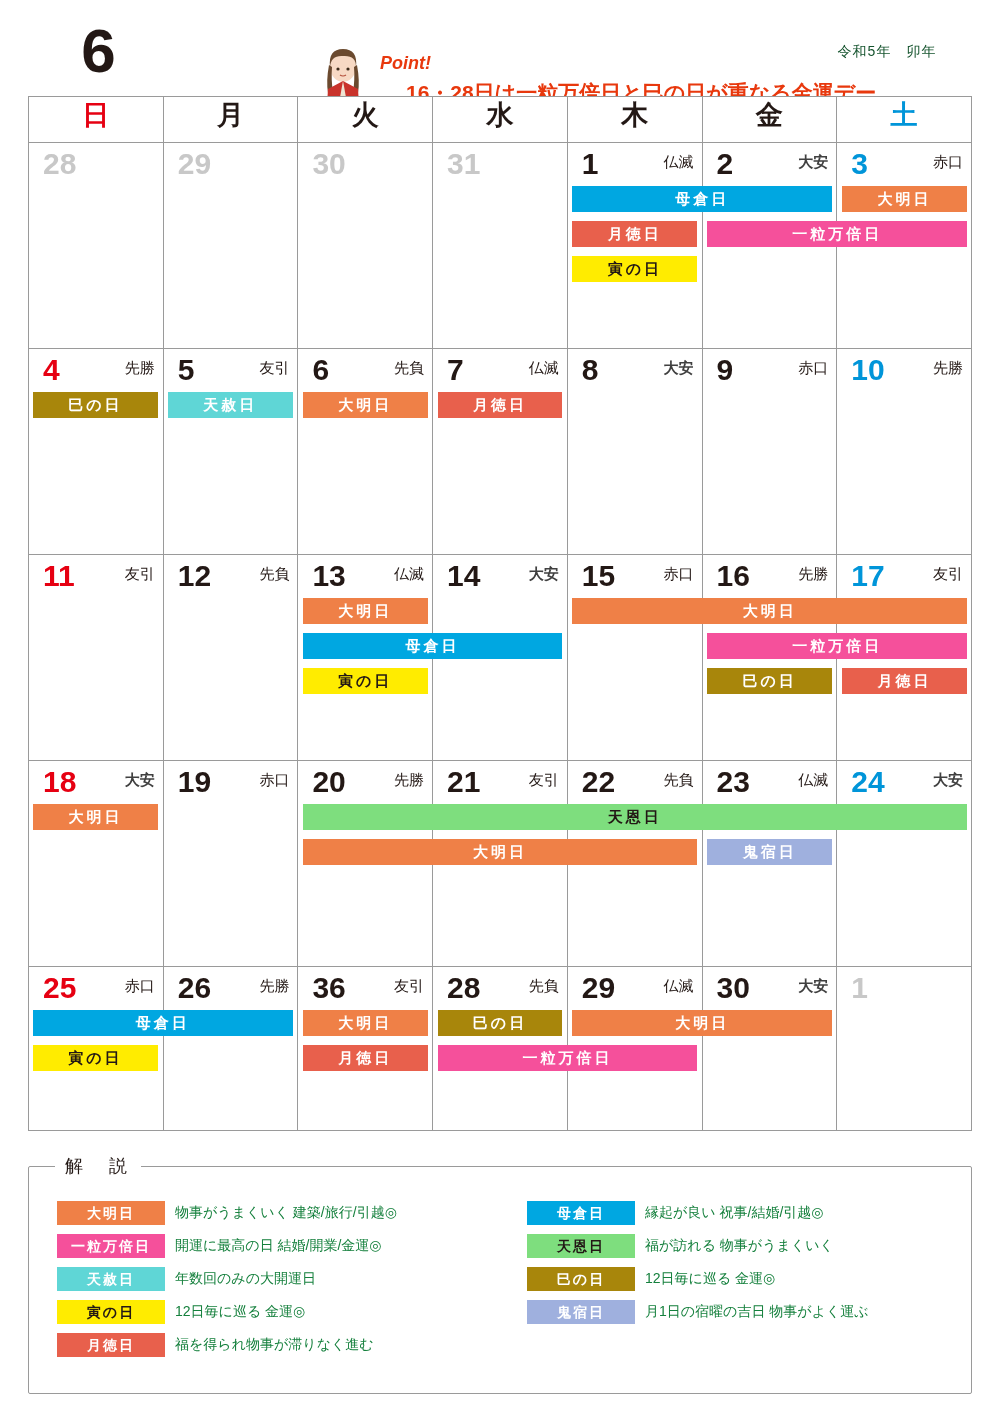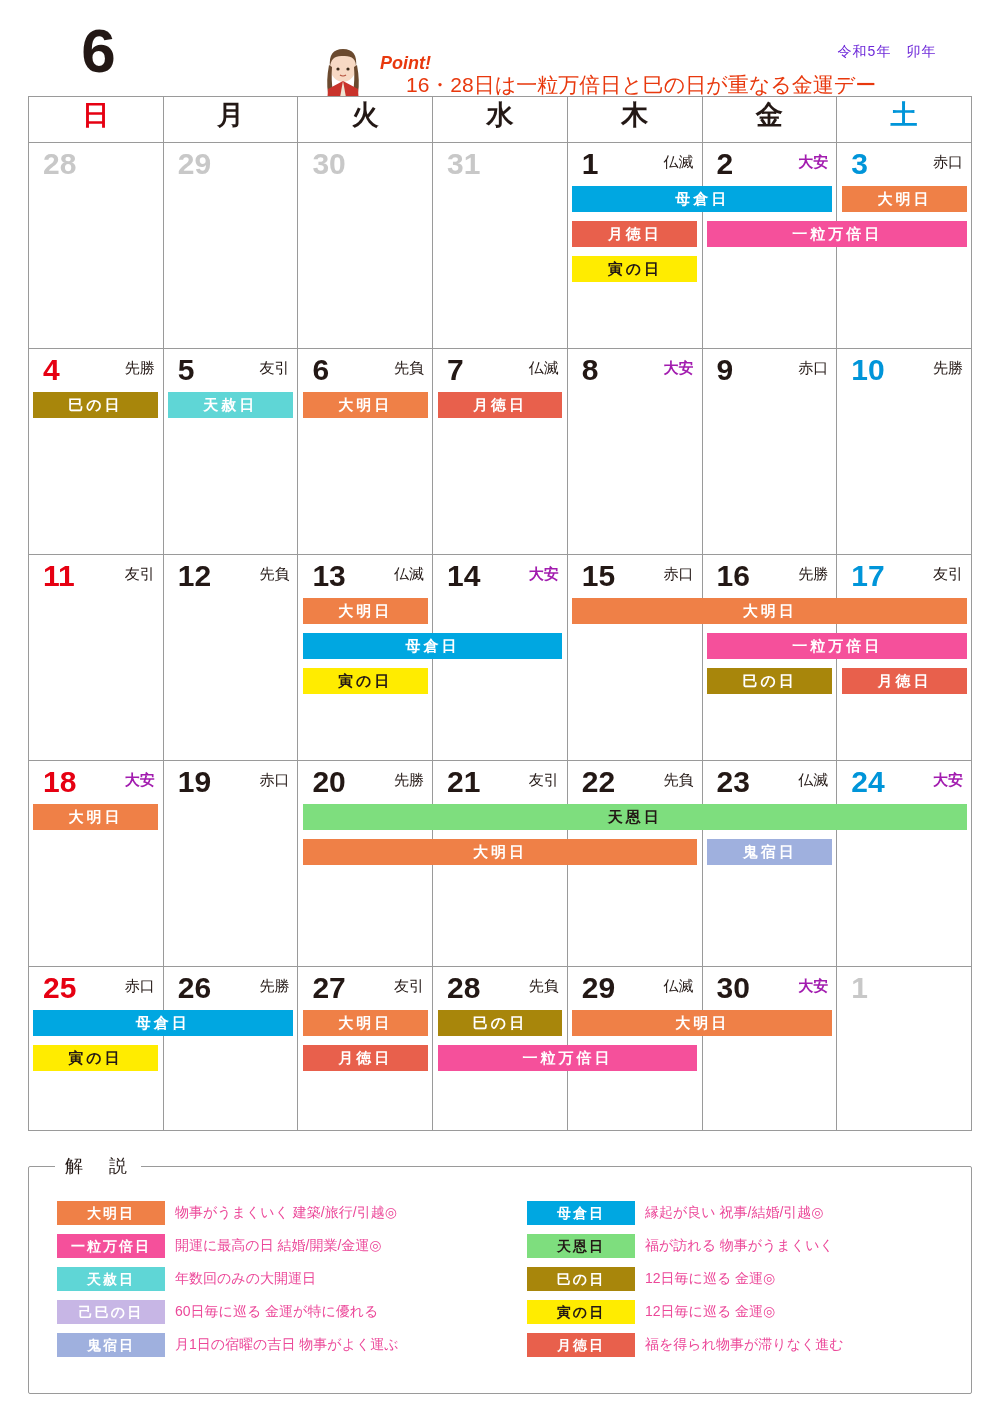--- a/index.html
+++ b/index.html
@@ -52,41 +52,41 @@
     left: 212px;
     top: 2px;
     font-size: 18px;
     font-weight: bold;
     color: #e8380d;
     font-style: italic;
   }
   .point-text {
     position: absolute;
     left: 238px;
-    top: 20px;
+    top: 28px;
     font-size: 21px;
-    font-weight: normal;
+    font-weight: bold;
     color: #e8380d;
     letter-spacing: 0px;
     white-space: nowrap;
   }
   .year-block {
     width: 170px;
     text-align: center;
     line-height: 1.1;
   }
   .year-num {
     font-size: 40px;
     font-weight: bold;
     color: #231815;
     letter-spacing: -1px;
   }
   .year-sub {
     font-size: 14px;
-    color: #6d28d9;
+    color: #14532d;
     margin-top: 2px;
     letter-spacing: 1px;
   }
 
   
   .cal {
     position: absolute;
     left: 28px; top: 96px;
     width: 944px;
     border: 1px solid #9a9a9a;
@@ -125,21 +125,21 @@
   }
   .dnum.sun { color: #e60012; }
   .dnum.sat { color: #0095d9; }
   .dnum.gray { color: #c8c8c8; }
   .rokuyo {
     position: absolute;
     right: 8px; top: 10px;
     font-size: 15px;
     color: #231815;
   }
-  .rokuyo.taian { color: #a21caf; font-weight: bold; text-align: right; }
+  .rokuyo.taian { color: #404040; font-weight: bold; text-align: right; }
 
   
   .bars {
     position: absolute;
     left: 28px; top: 142px;
     width: 944px; height: 1020px;
     pointer-events: none;
   }
   .bar {
     position: absolute;
@@ -193,21 +193,21 @@
     text-align: center;
     font-size: 14px;
     font-weight: bold;
     color: #fff;
     letter-spacing: 2px;
     flex: none;
   }
   .lg-badge.dark { color: #231815; }
   .lg-desc {
     font-size: 14px;
-    color: #ec4899;
+    color: #15803d;
   }
 
   
   .wm {
     position: absolute;
     left: 300px; top: 480px;
     font-family: "Liberation Serif", "DejaVu Serif", serif;
     font-style: italic;
     font-size: 150px;
     color: #e9eaf6;
@@ -378,21 +378,21 @@
         <tr>
           <td class="daycell small">
             <div class="dnum sun">25</div>
             <div class="rokuyo">赤口</div>
           </td>
           <td class="daycell small">
             <div class="dnum ">26</div>
             <div class="rokuyo">先勝</div>
           </td>
           <td class="daycell small">
-            <div class="dnum ">27</div>
+            <div class="dnum ">36</div>
             <div class="rokuyo">友引</div>
           </td>
           <td class="daycell small">
             <div class="dnum ">28</div>
             <div class="rokuyo">先負</div>
           </td>
           <td class="daycell small">
             <div class="dnum ">29</div>
             <div class="rokuyo">仏滅</div>
           </td>
@@ -458,24 +458,20 @@
         </div>
         <div class="lg-item">
           <div class="lg-badge" style="background: rgb(95, 214, 214);">天赦日</div>
           <div class="lg-desc">年数回のみの大開運日</div>
         </div>
         <div class="lg-item">
           <div class="lg-badge" style="background: rgb(168, 134, 11);">巳の日</div>
           <div class="lg-desc">12日毎に巡る 金運◎</div>
         </div>
         <div class="lg-item">
-          <div class="lg-badge" style="background: rgb(199, 182, 229);">己巳の日</div>
-          <div class="lg-desc">60日毎に巡る 金運が特に優れる</div>
-        </div>
-        <div class="lg-item">
           <div class="lg-badge dark" style="background: rgb(255, 236, 0);">寅の日</div>
           <div class="lg-desc">12日毎に巡る 金運◎</div>
         </div>
         <div class="lg-item">
           <div class="lg-badge" style="background: rgb(159, 176, 222);">鬼宿日</div>
           <div class="lg-desc">月1日の宿曜の吉日 物事がよく運ぶ</div>
         </div>
         <div class="lg-item">
           <div class="lg-badge" style="background: rgb(232, 96, 76);">月徳日</div>
           <div class="lg-desc">福を得られ物事が滞りなく進む</div>

